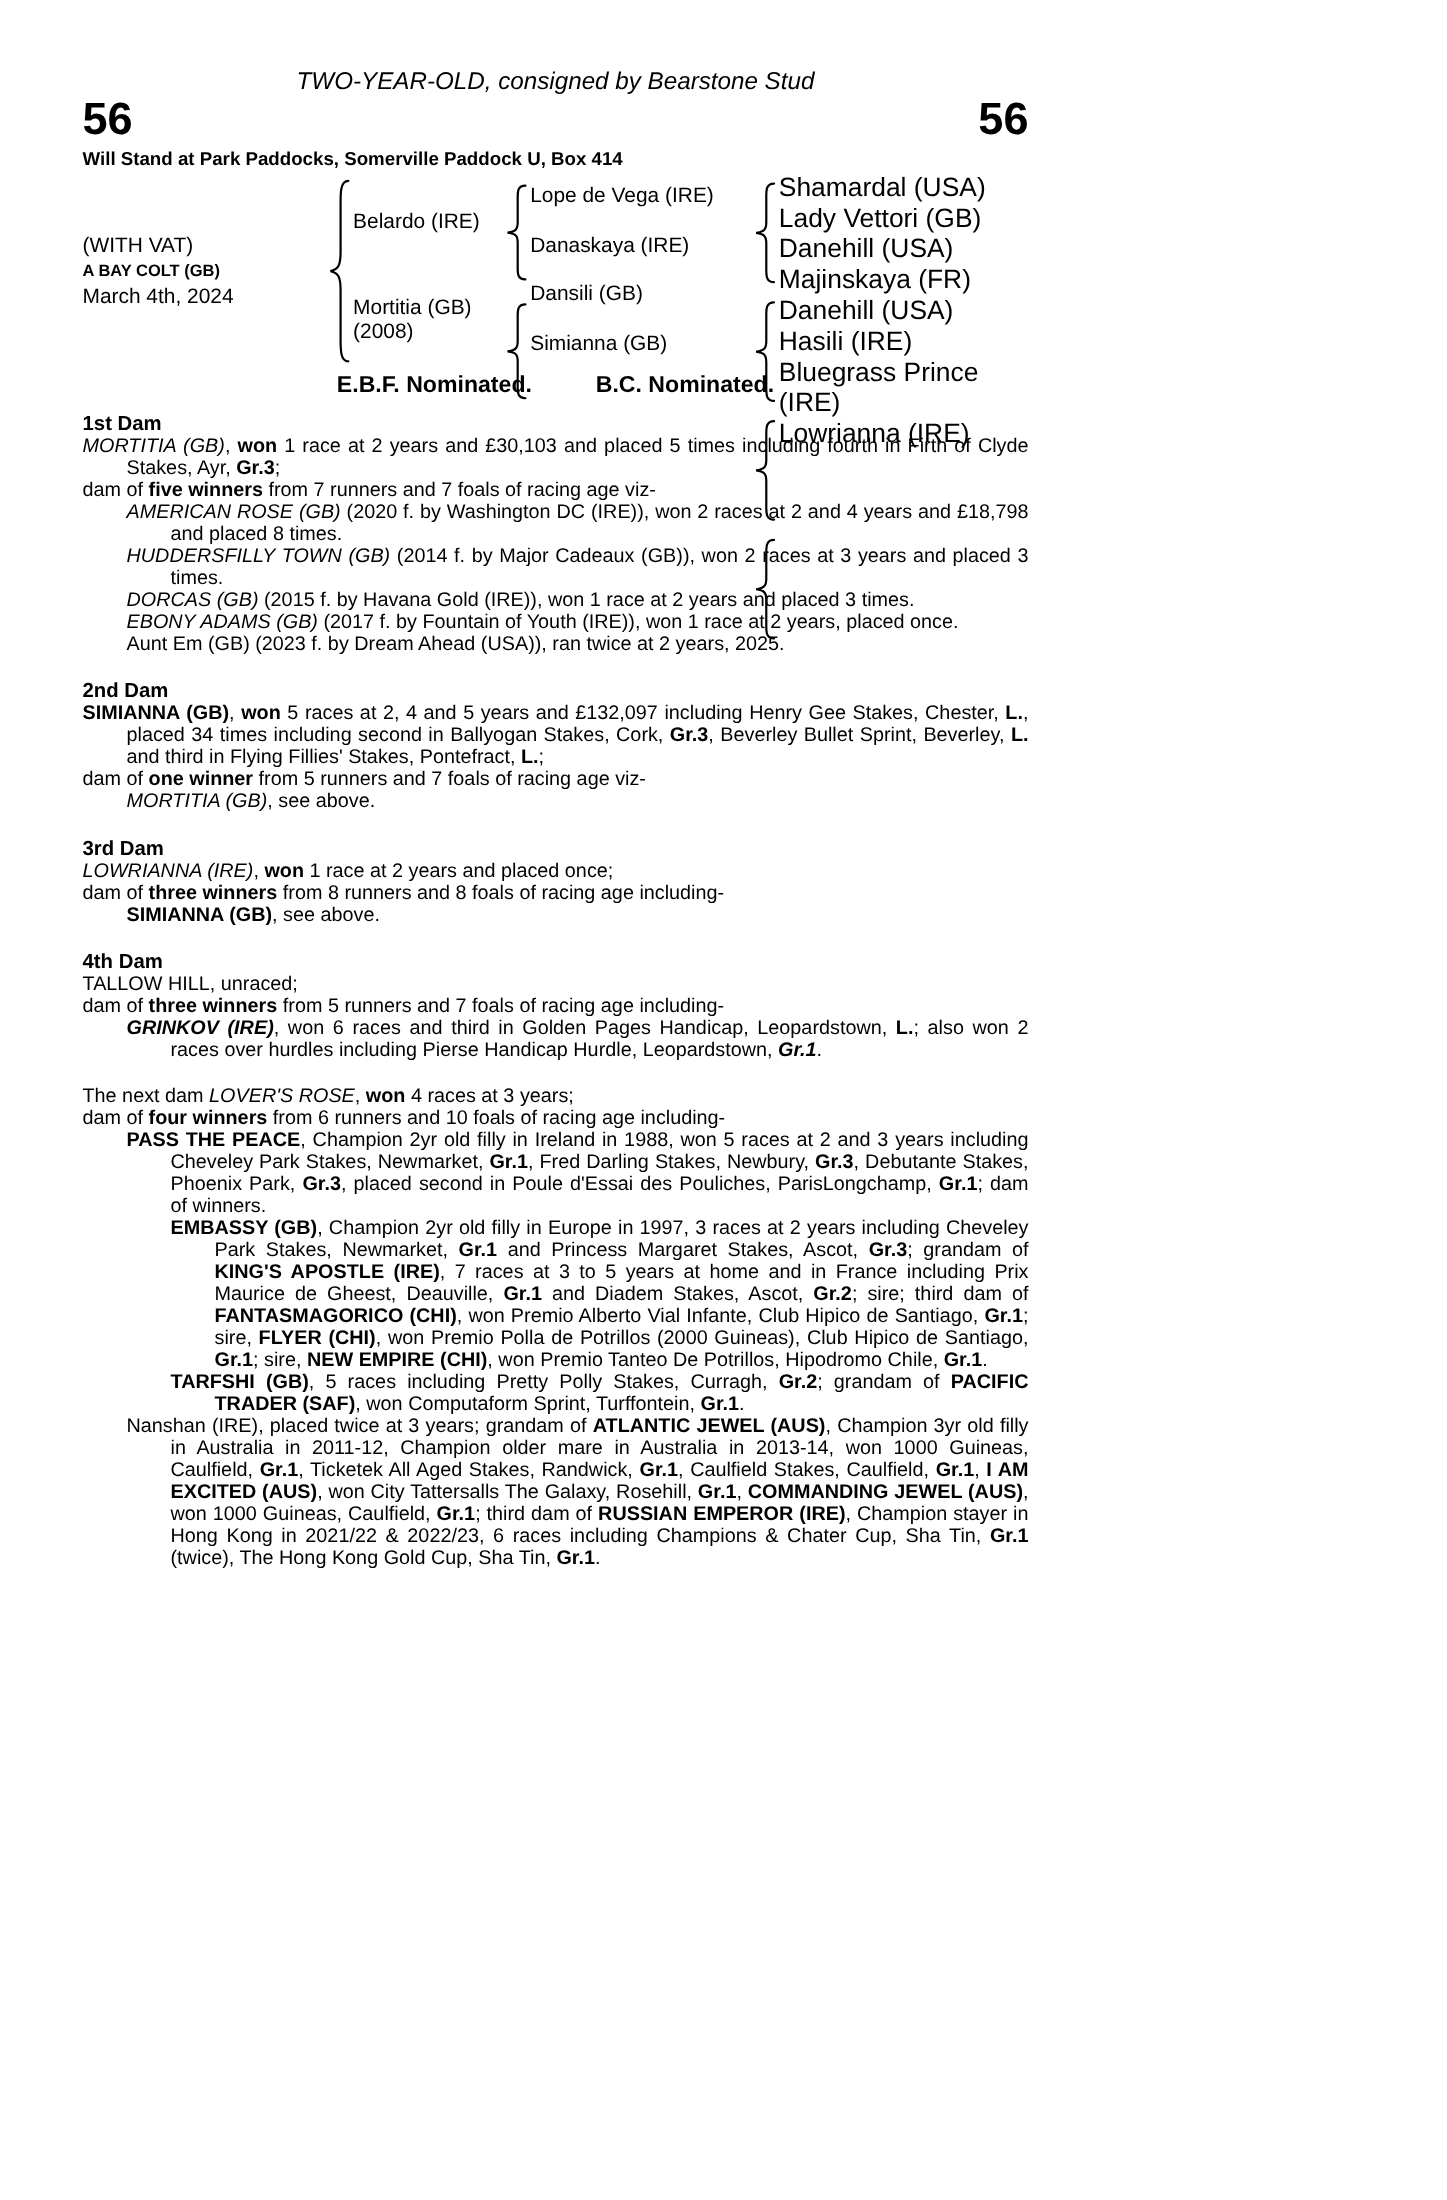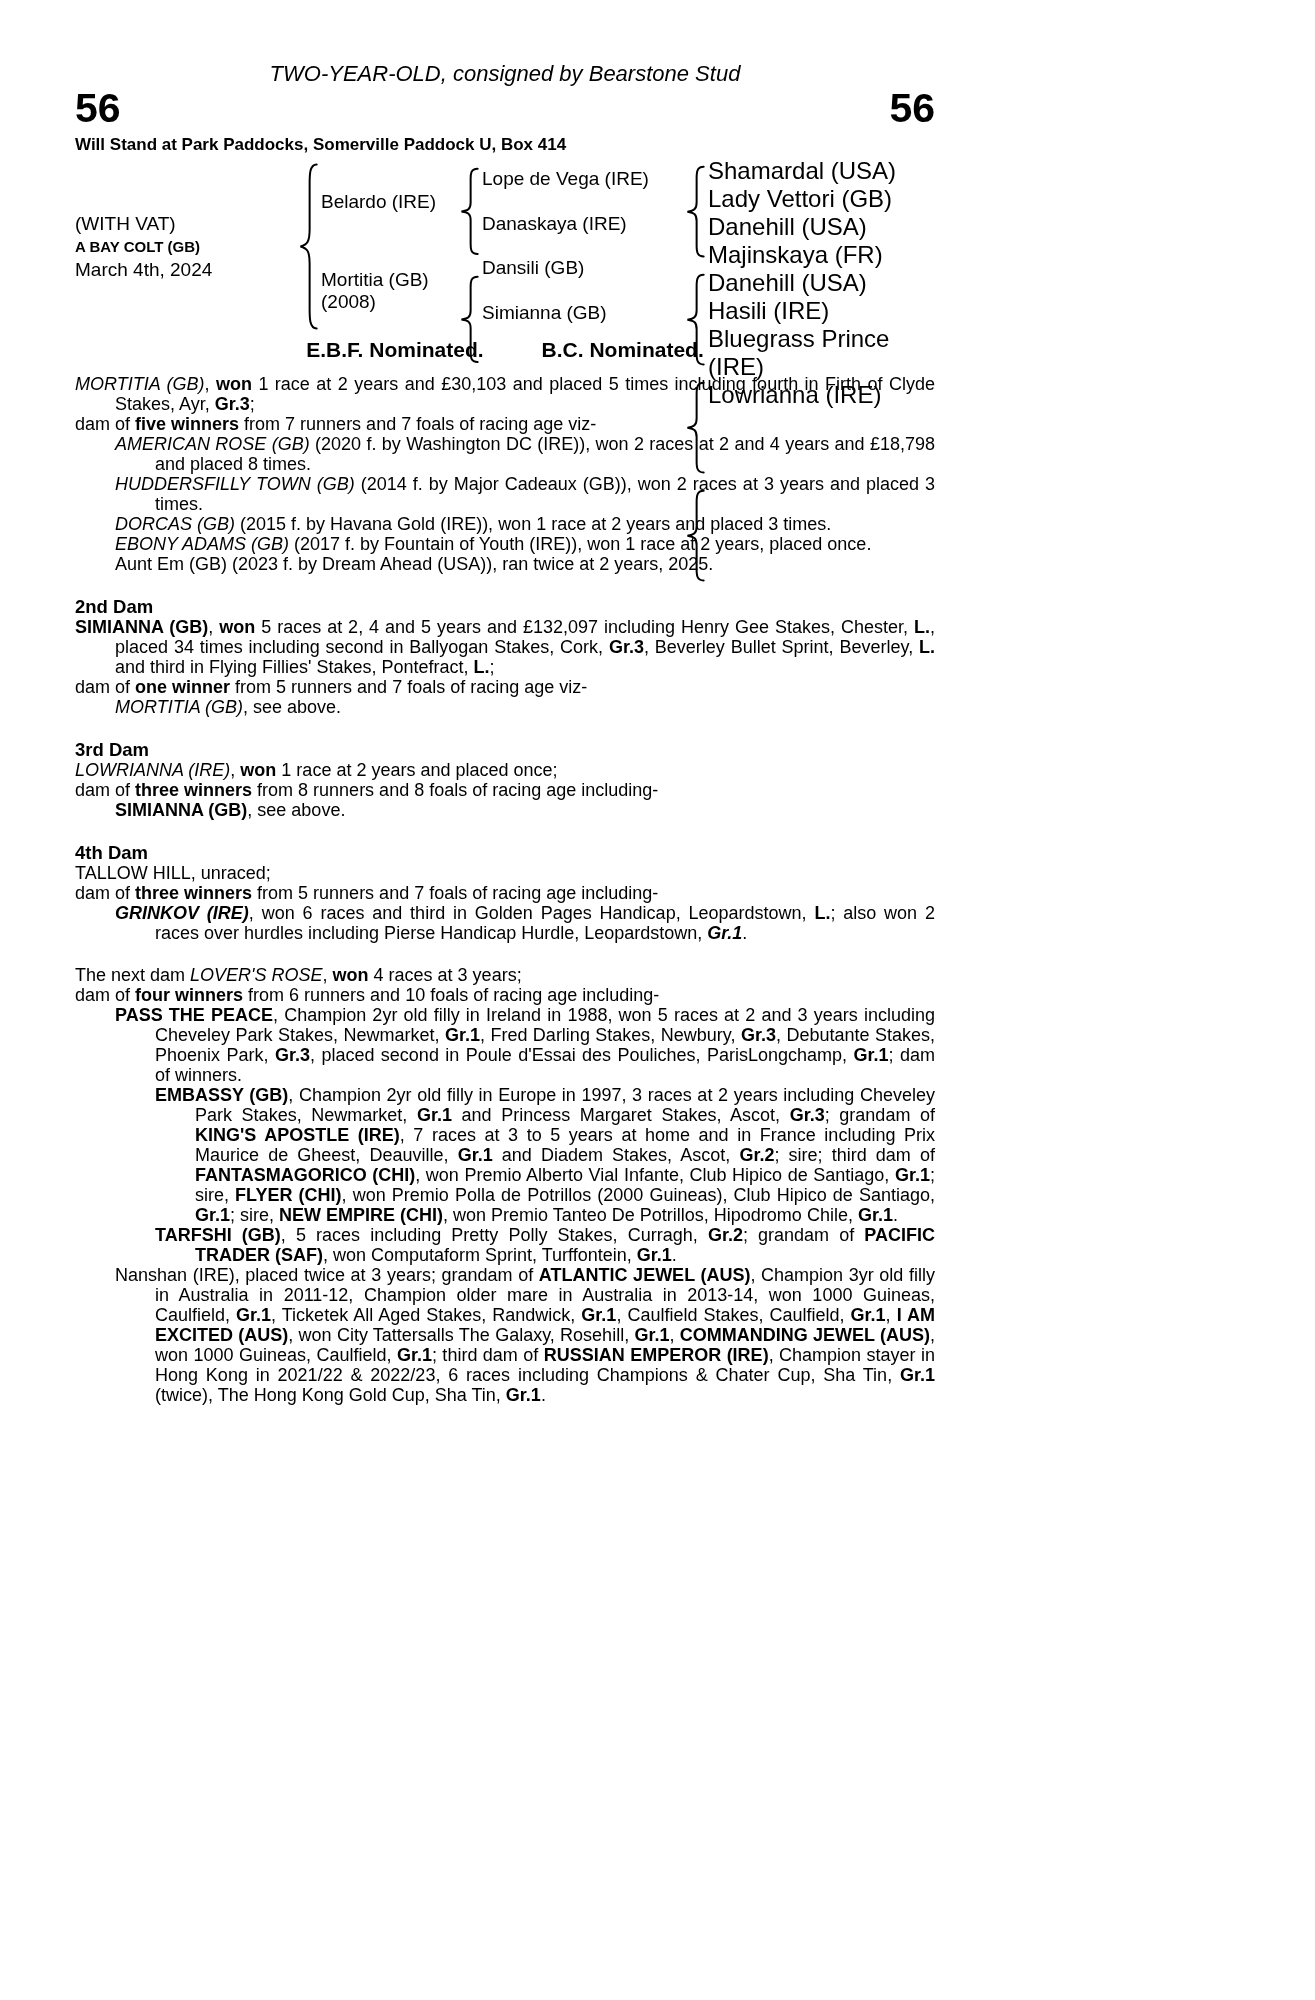--- a/index.html
+++ b/index.html
@@ -172,20 +172,21 @@
 
     </div>
 
     <div class="nominations">
       <span>E.B.F. Nominated.</span>
       <span>B.C. Nominated.</span>
     </div>
 
     <div class="sections" id="sections">
         <section class="dam-section">
+          <h2 class="sec-heading">1st Dam</h2>
           <p class="para lvl0"><span class="seg-i">MORTITIA (GB)</span><span class="seg-n">, </span><span class="seg-b">won</span><span class="seg-n"> 1 race at 2 years and £30,103 and placed 5 times including fourth in Firth of Clyde Stakes, Ayr, </span><span class="seg-b">Gr.3</span><span class="seg-n">;</span></p>
           <p class="para lvl0"><span class="seg-n">dam of </span><span class="seg-b">five winners</span><span class="seg-n"> from 7 runners and 7 foals of racing age viz-</span></p>
           <p class="para lvl1"><span class="seg-i">AMERICAN ROSE (GB)</span><span class="seg-n"> (2020 f. by Washington DC (IRE)), won 2 races at 2 and 4 years and £18,798 and placed 8 times.</span></p>
           <p class="para lvl1"><span class="seg-i">HUDDERSFILLY TOWN (GB)</span><span class="seg-n"> (2014 f. by Major Cadeaux (GB)), won 2 races at 3 years and placed 3 times.</span></p>
           <p class="para lvl1"><span class="seg-i">DORCAS (GB)</span><span class="seg-n"> (2015 f. by Havana Gold (IRE)), won 1 race at 2 years and placed 3 times.</span></p>
           <p class="para lvl1"><span class="seg-i">EBONY ADAMS (GB)</span><span class="seg-n"> (2017 f. by Fountain of Youth (IRE)), won 1 race at 2 years, placed once.</span></p>
           <p class="para lvl1"><span class="seg-n">Aunt Em (GB) (2023 f. by Dream Ahead (USA)), ran twice at 2 years, 2025.</span></p>
         </section>
         <section class="dam-section">
           <h2 class="sec-heading">2nd Dam</h2>

